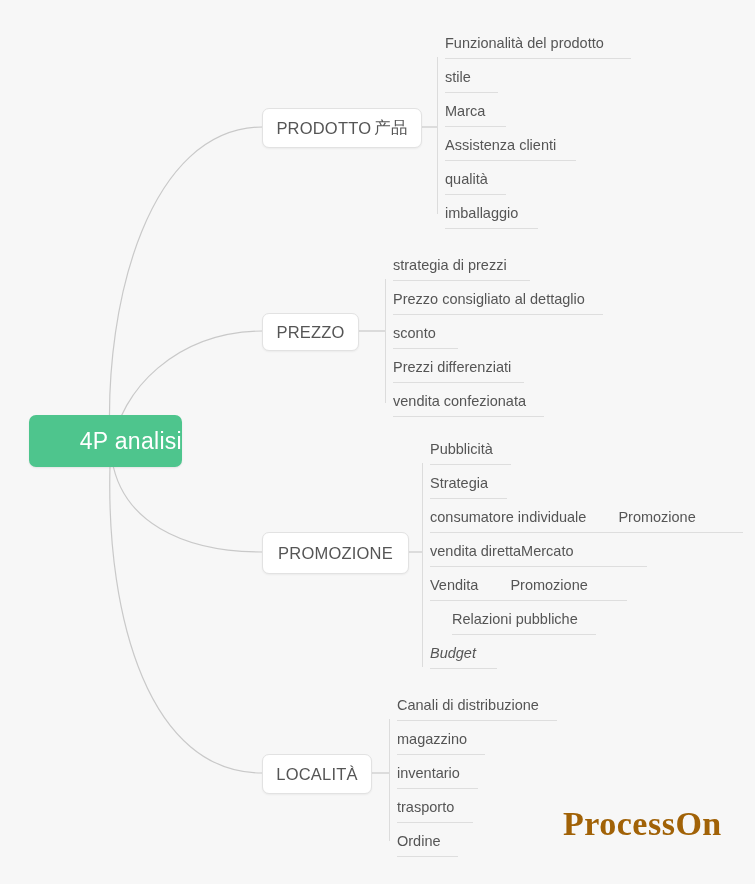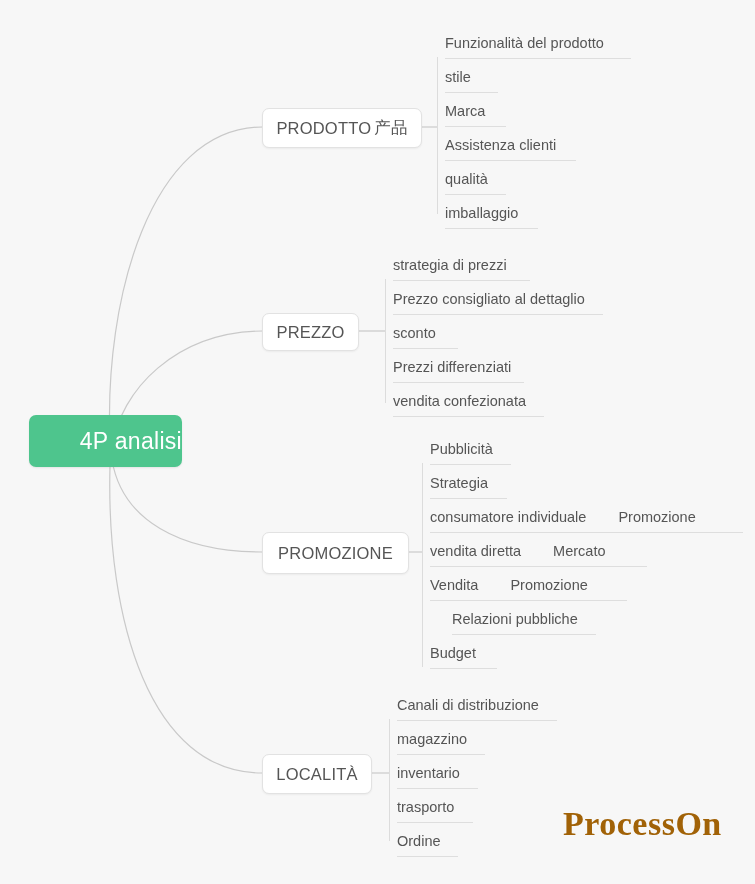--- a/index.html
+++ b/index.html
@@ -205,32 +205,32 @@
           <span class="child-label">Strategia</span>
         </div>
         <div class="child-row" style="left: 430px; top: 499px;">
           <div class="child-underline" style="width: 313px; left: 0px;"></div>
           <span class="child-label">consumatore individuale</span>
           <span class="child-sublabel" style="margin-left: 32px;">Promozione</span>
         </div>
         <div class="child-row" style="left: 430px; top: 533px;">
           <div class="child-underline" style="width: 217px; left: 0px;"></div>
           <span class="child-label">vendita diretta</span>
-          <span class="child-sublabel" style="margin-left: 32px;">Mercato</span>
+          <span class="child-sublabel" style="">Mercato</span>
         </div>
         <div class="child-row" style="left: 430px; top: 567px;">
           <div class="child-underline" style="width: 197px; left: 0px;"></div>
           <span class="child-label">Vendita</span>
           <span class="child-sublabel" style="margin-left: 32px;">Promozione</span>
         </div>
         <div class="child-row" style="left: 452px; top: 601px;">
           <div class="child-underline" style="width: 144px; left: 0px;"></div>
           <span class="child-label">Relazioni pubbliche</span>
         </div>
-        <div class="child-row" style="left: 430px; top: 635px;">
+        <div class="child-row" style="left: 430px; top: 635px; font-style: italic;">
           <div class="child-underline" style="width: 67px; left: 0px;"></div>
           <span class="child-label">Budget</span>
         </div>
       </div>
       <div class="branch-node" style="left: 262px; top: 754px; width: 108px; height: 38px;">
         <span>LOCALITÀ</span>
       </div>
       <div class="child-group" style="left: 0px; top: 0px;">
         <div class="spine" style="left: 389px; top: 719px; height: 122px;"></div>
         <div class="child-row first" style="left: 397px; top: 687px;">

